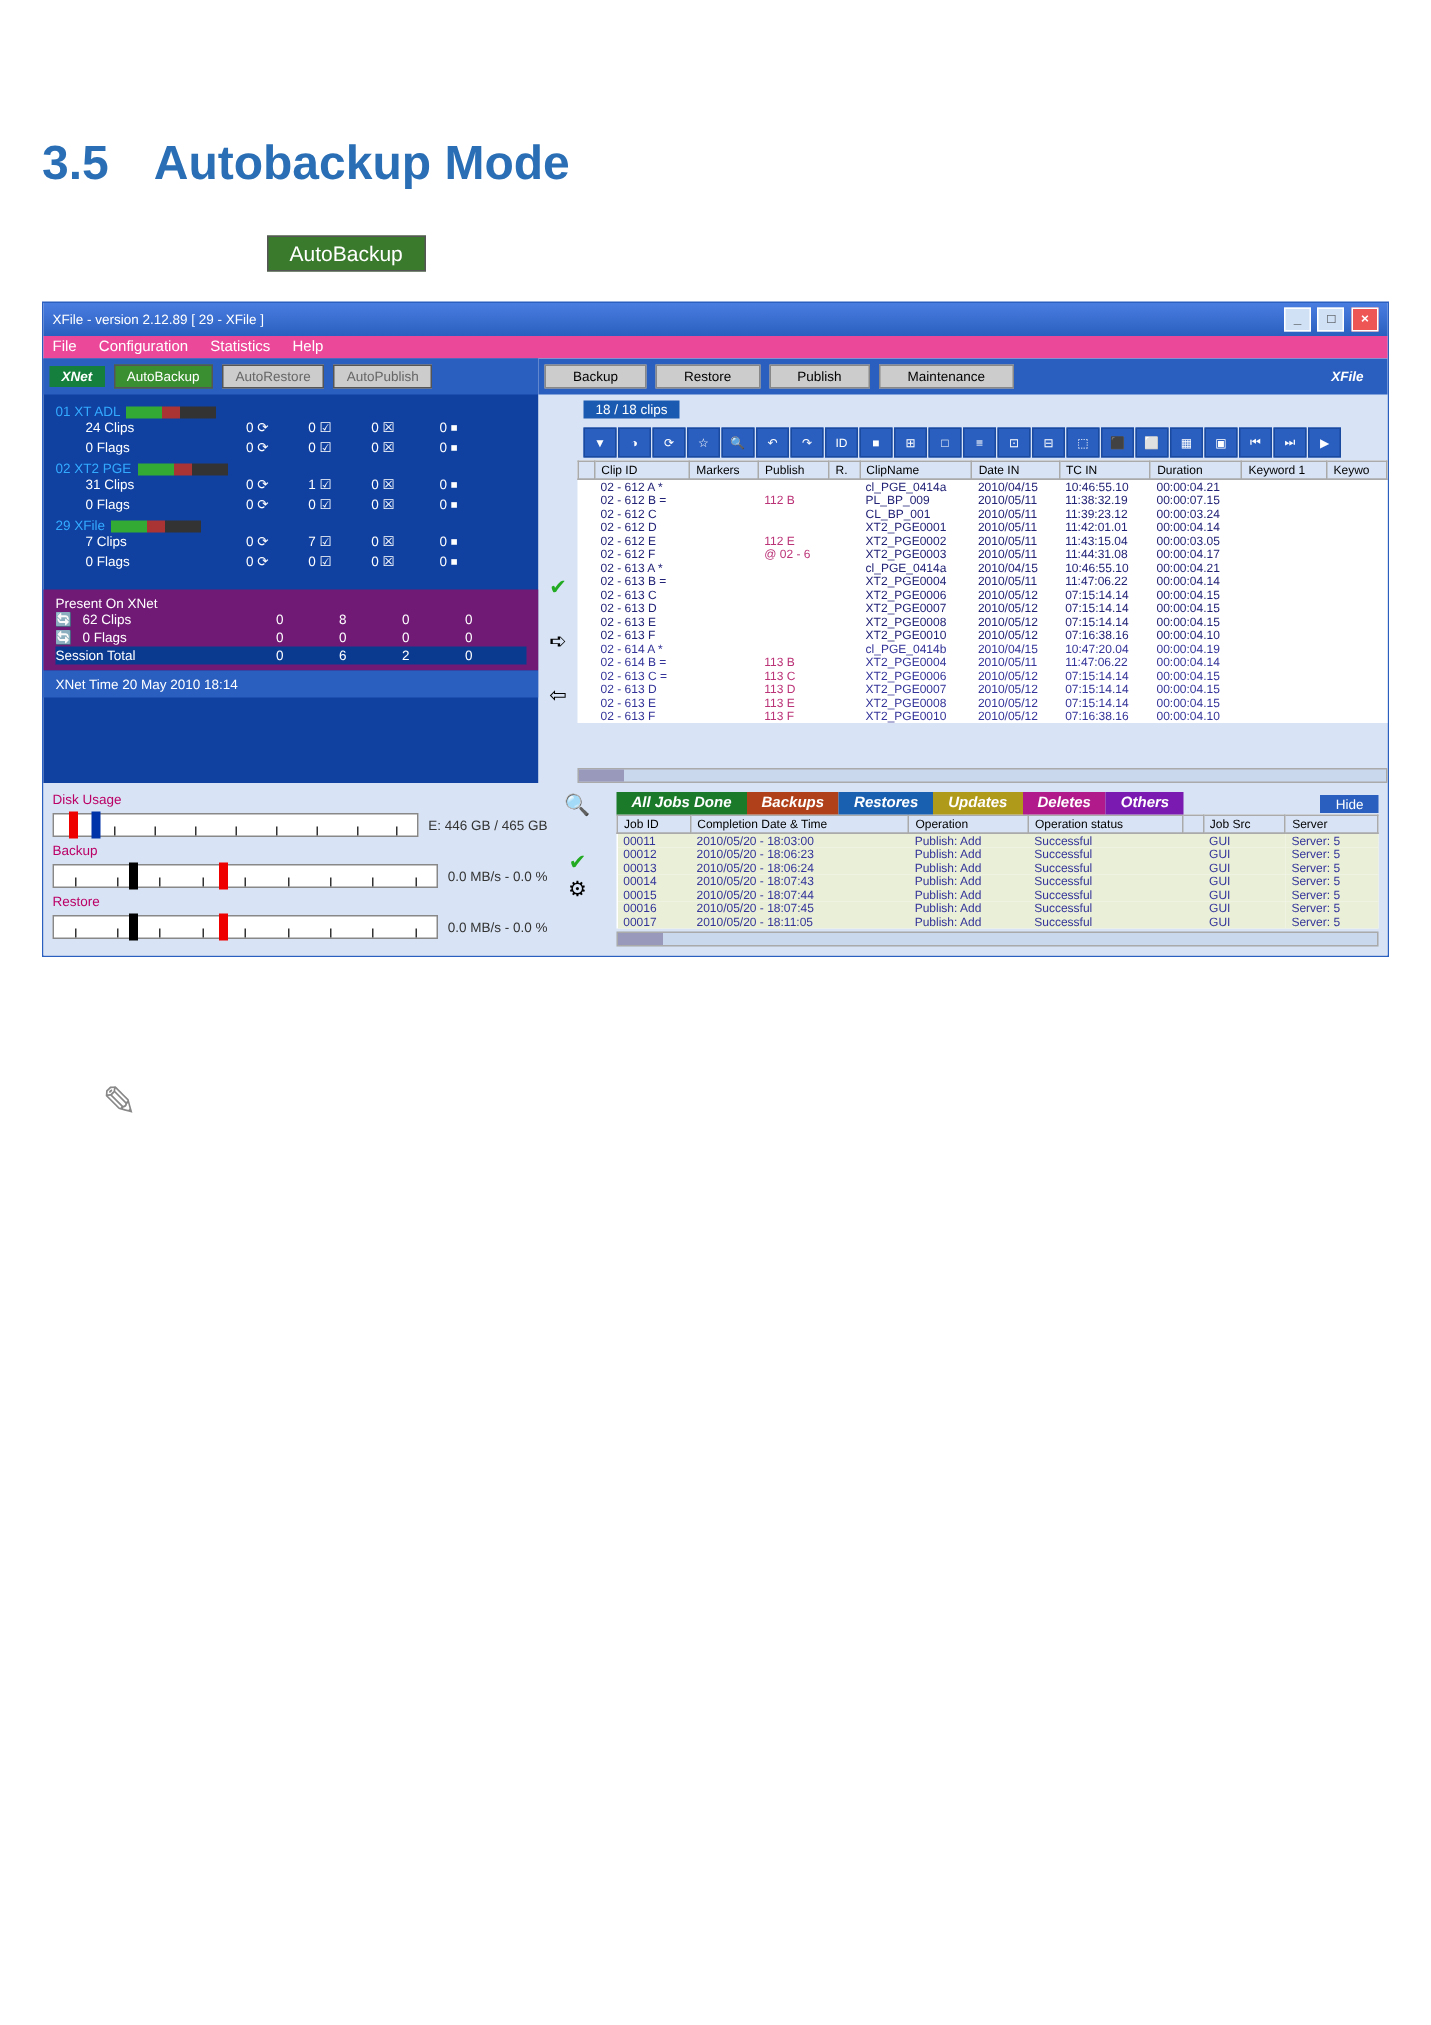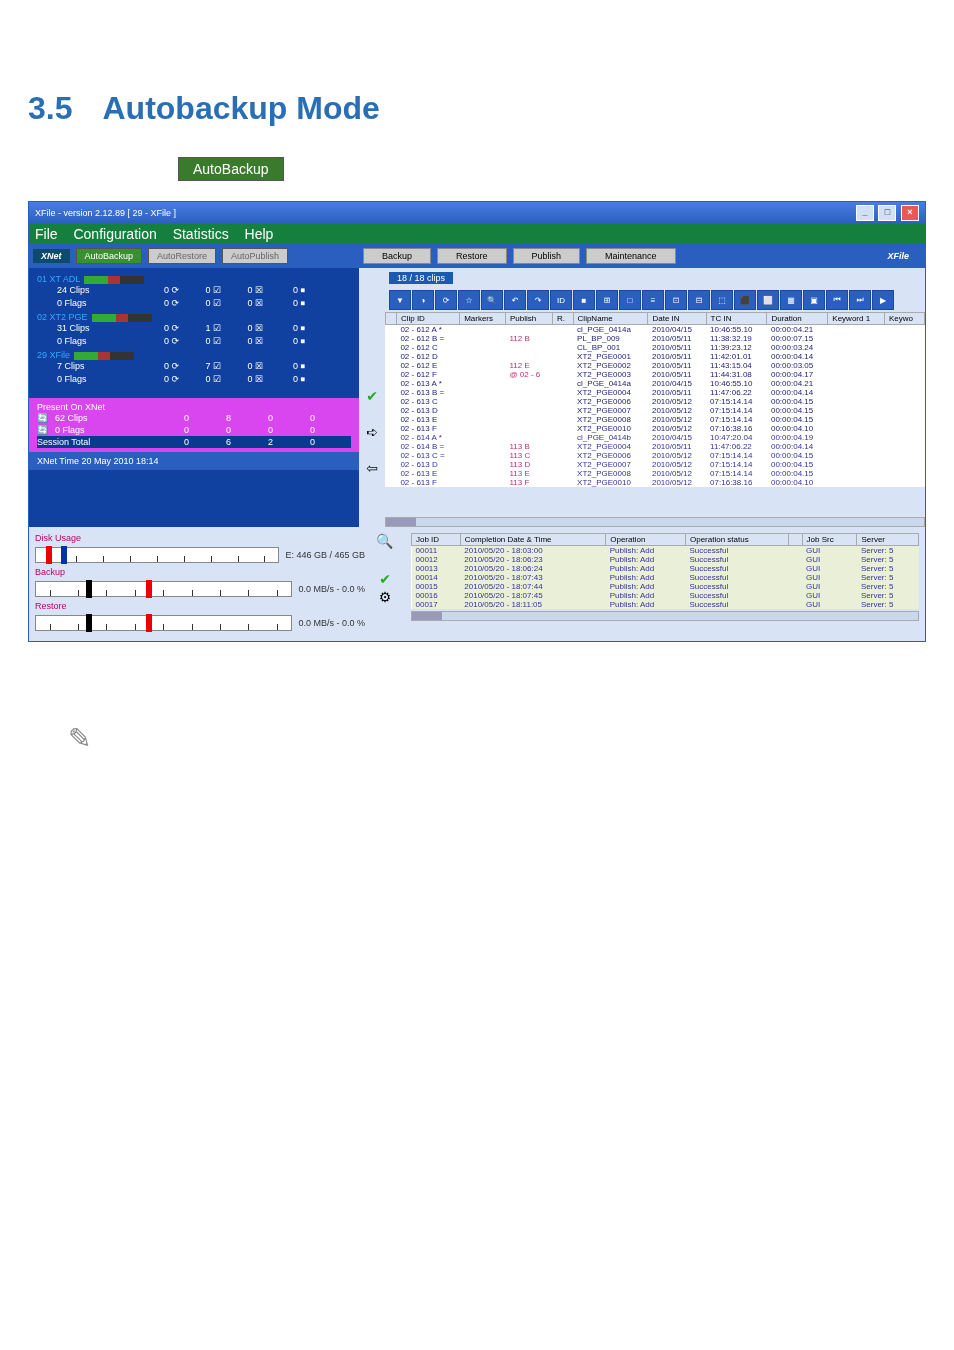--- a/index.html
+++ b/index.html
@@ -7,36 +7,36 @@
 .section-num{color:#2a6fb5;font-size:32px;font-weight:bold;margin-right:30px}
 .section-title{color:#2a6fb5;font-size:32px;font-weight:bold}
 .h3{display:flex;margin:40px 0 30px}
 .sub-h{color:#888;font-size:24px;font-weight:bold;margin:40px 0 20px}
 .sub-num{margin-right:25px}
 .btn-auto{display:inline-block;background:#3a7a2c;color:#fff;font-size:14px;padding:3px 14px;border:1px solid #555;margin-left:150px}
 .app{border:1px solid #2a5fbf;background:#fff;font-size:9px;margin-top:20px}
 .titlebar{background:linear-gradient(#4a7de0,#2a5fbf);color:#fff;padding:3px 6px;display:flex;justify-content:space-between;align-items:center}
 .winbtns span{display:inline-block;width:16px;height:14px;background:#d0e0f5;border:1px solid #fff;margin-left:2px;color:#333;text-align:center;line-height:12px;font-weight:bold}
 .winbtns .x{background:#e55;color:#fff}
-.menubar{background:#15803d;color:#fff;padding:2px 6px;font-size:14px}
+.menubar{background:#ec4899;color:#fff;padding:2px 6px;font-size:10px}
 .menubar span{margin-right:12px}
 .body{display:flex}
 .left{width:330px;background:#1040a0;color:#fff}
 .right{flex:1;background:#d8e4f5}
 .xnet{background:#2a5fbf;padding:4px;display:flex;align-items:center}
-.xnet-lbl{background:#0c4a6e;color:#fff;font-weight:bold;font-style:italic;padding:2px 8px}
+.xnet-lbl{background:#15803d;color:#fff;font-weight:bold;font-style:italic;padding:2px 8px}
 .tabbtn{background:#3a9030;color:#fff;padding:2px 8px;margin-left:6px;border:1px solid #555;font-size:9px}
 .tabbtn.inactive{background:#ccc;color:#666}
 .tree{padding:4px 8px;font-size:9px}
 .srv{color:#3af;margin-top:2px}
 .bars{display:inline-block;width:60px;height:8px;background:linear-gradient(90deg,#3a3 40%,#a33 40% 60%,#333 60%);margin-left:4px;vertical-align:middle}
 .row{display:flex;padding:1px 0;white-space:nowrap}
 .row span{display:inline-block}
 .stat{width:42px;text-align:right}
-.present{background:#d946ef;padding:4px 8px;margin-top:8px}
+.present{background:#701a75;padding:4px 8px;margin-top:8px}
 .present-h{color:#fff}
 .footer-l{background:#2a5fbf;padding:4px 8px;color:#fff}
 .bottom{display:flex;background:#d8e4f5;padding:6px;gap:10px}
 .disk{width:330px;font-size:9px;color:#b06}
 .gauge{height:14px;background:#fff;border:1px solid #888;margin:4px 0;position:relative}
 .ticks{display:flex;justify-content:space-around;height:100%}
 .ticks i{width:1px;background:#333;height:6px;align-self:flex-end}
 .mark{position:absolute;top:-2px;width:6px;height:18px;background:#e00}
 .jobs{flex:1;font-size:9px}
 .jobtabs{display:flex;align-items:center}
@@ -538,20 +538,29 @@
             </div>
      <span style="color:#333;margin-left:6px">0.0 MB/s - 0.0 %</span>
     </div>
    </div>
    <div style="width:26px">
     <div class="mi">🔍</div>
     <div class="mi" style="color:#2a2;margin-top:20px">✔</div>
     <div class="mi">⚙</div>
    </div>
    <div class="jobs">
+    <div class="jobtabs">
+     <span class="jt a">All Jobs Done</span>
+     <span class="jt b">Backups</span>
+     <span class="jt c">Restores</span>
+     <span class="jt d">Updates</span>
+     <span class="jt e">Deletes</span>
+     <span class="jt f">Others</span>
+     <span class="hide">Hide</span>
+    </div>
     <table class="jtable">
      <thead>
               <tr id="jobhead">
                 <th>Job ID</th>
                 <th>Completion Date &amp; Time</th>
                 <th>Operation</th>
                 <th>Operation status</th>
                 <th></th>
                 <th>Job Src</th>
                 <th>Server</th>

